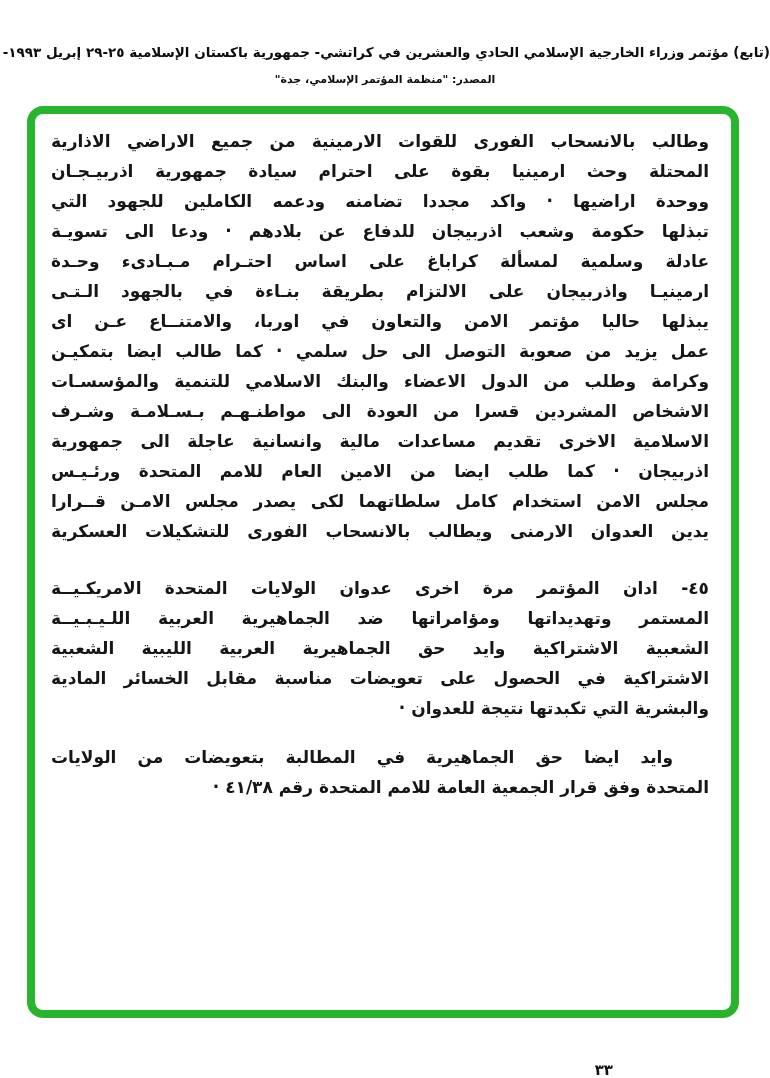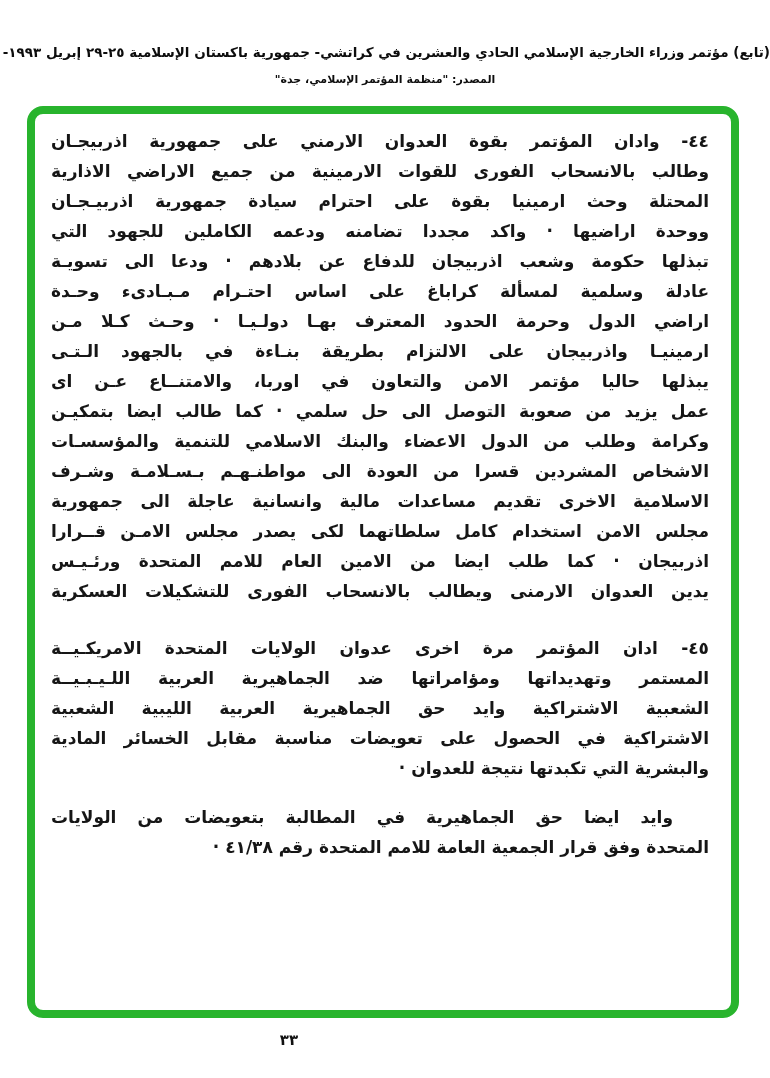--- a/index.html
+++ b/index.html
@@ -30,55 +30,53 @@
   .para{margin:0 0 27px 0;}
   .para:last-child{margin-bottom:0;}
   .para.closing{margin-top:-8px;}
   .line{
     text-align:justify;text-align-last:justify;text-justify:inter-word;
     white-space:normal;height:30px;overflow:visible;
   }
   .line.last{text-align-last:right;}
   .line.indent{text-indent:36px;}
   
-  .footer{position:absolute;top:1030px;left:0;width:648px;text-align:center;}
+  .footer{position:absolute;top:1060px;left:0;width:648px;text-align:right;}
   .page-num{
     position:relative;left:-35px; 
     font-size:15px;font-weight:bold;color:#111;letter-spacing:4px;
   }
 </style>
 </head>
 <body>
 
 <div class="page">
 
   <div class="hdr">
     <div class="hdr-l1">(تابع) مؤتمر وزراء الخارجية الإسلامي الحادي والعشرين في كراتشي- جمهورية باكستان الإسلامية ٢٥-٢٩ إبريل ١٩٩٣- البيان الختامي</div>
     <div class="hdr-l2">المصدر: "منظمة المؤتمر الإسلامي، جدة"</div>
   </div>
 
   <div class="frame" style="border-color: rgb(40, 180, 45);">
     <div class="body-text">
 
       <div class="para">
-        <div class="line">٤٤- وادان المؤتمر بقوة العدوان الارمني على جمهورية اذربيجـان</div>
         <div class="line">وطالب بالانسحاب الفورى للقوات الارمينية من جميع الاراضي الاذارية</div>
         <div class="line">المحتلة وحث ارمينيا بقوة على احترام سيادة جمهورية اذربيـجـان</div>
         <div class="line">ووحدة اراضيها · واكد مجددا تضامنه ودعمه الكاملين للجهود التي</div>
         <div class="line">تبذلها حكومة وشعب اذربيجان للدفاع عن بلادهم · ودعا الى تسويـة</div>
         <div class="line">عادلة وسلمية لمسألة كراباغ على اساس احتـرام مـبـادىء وحـدة</div>
-        <div class="line">اراضي الدول وحرمة الحدود المعترف بهـا دولـيـا · وحـث كـلا مـن</div>
         <div class="line">ارمينيـا واذربيجان على الالتزام بطريقة بنـاءة في بالجهود الـتـى</div>
         <div class="line">يبذلها حاليا مؤتمر الامن والتعاون في اوربا، والامتنــاع عـن اى</div>
         <div class="line">عمل يزيد من صعوبة التوصل الى حل سلمي · كما طالب ايضا بتمكيـن</div>
         <div class="line">وكرامة وطلب من الدول الاعضاء والبنك الاسلامي للتنمية والمؤسسـات</div>
         <div class="line">الاشخاص المشردين قسرا من العودة الى مواطنـهـم بـسـلامـة وشـرف</div>
         <div class="line">الاسلامية الاخرى تقديم مساعدات مالية وانسانية عاجلة الى جمهورية</div>
+        <div class="line">اذربيجان · كما طلب ايضا من الامين العام للامم المتحدة ورئـيـس</div>
         <div class="line">مجلس الامن استخدام كامل سلطاتهما لكى يصدر مجلس الامـن قــرارا</div>
-        <div class="line">اذربيجان · كما طلب ايضا من الامين العام للامم المتحدة ورئـيـس</div>
         <div class="line">يدين العدوان الارمنى ويطالب بالانسحاب الفورى للتشكيلات العسكرية</div>
       </div>
 
       <div class="para">
         <div class="line">٤٥- ادان المؤتمر مرة اخرى عدوان الولايات المتحدة الامريكـيــة</div>
         <div class="line">المستمر وتهديداتها ومؤامراتها ضد الجماهيرية العربية اللـيـبـيــة</div>
         <div class="line">الشعبية الاشتراكية وايد حق الجماهيرية العربية الليبية الشعبية</div>
         <div class="line">الاشتراكية في الحصول على تعويضات مناسبة مقابل الخسائر المادية</div>
         <div class="line last">والبشرية التي تكبدتها نتيجة للعدوان ·</div>
       </div>

